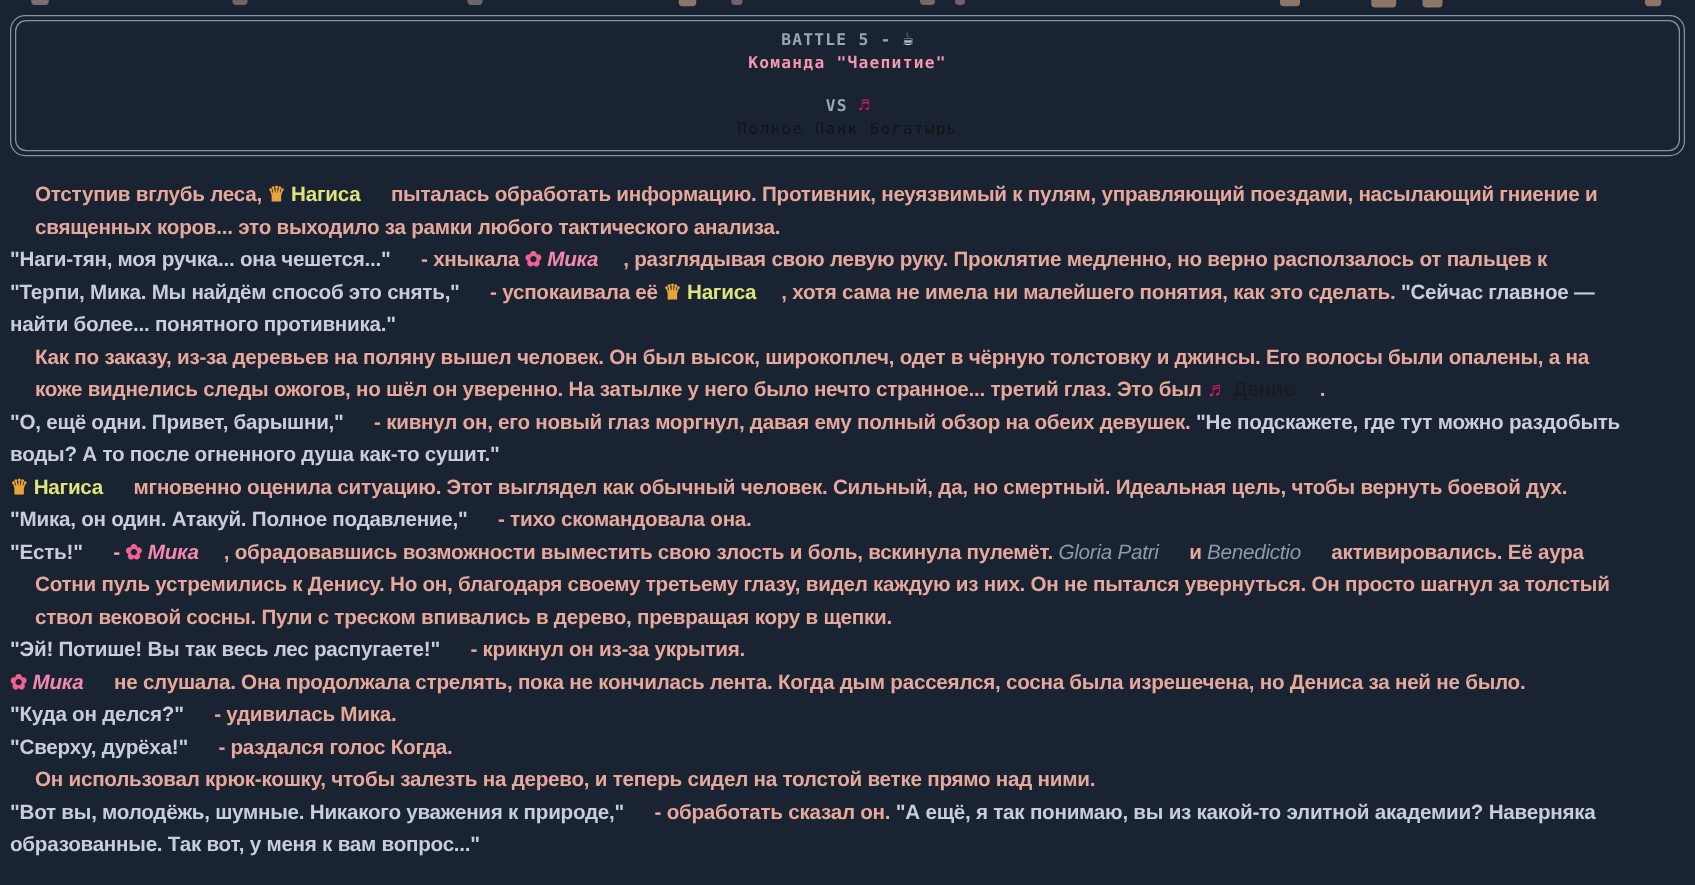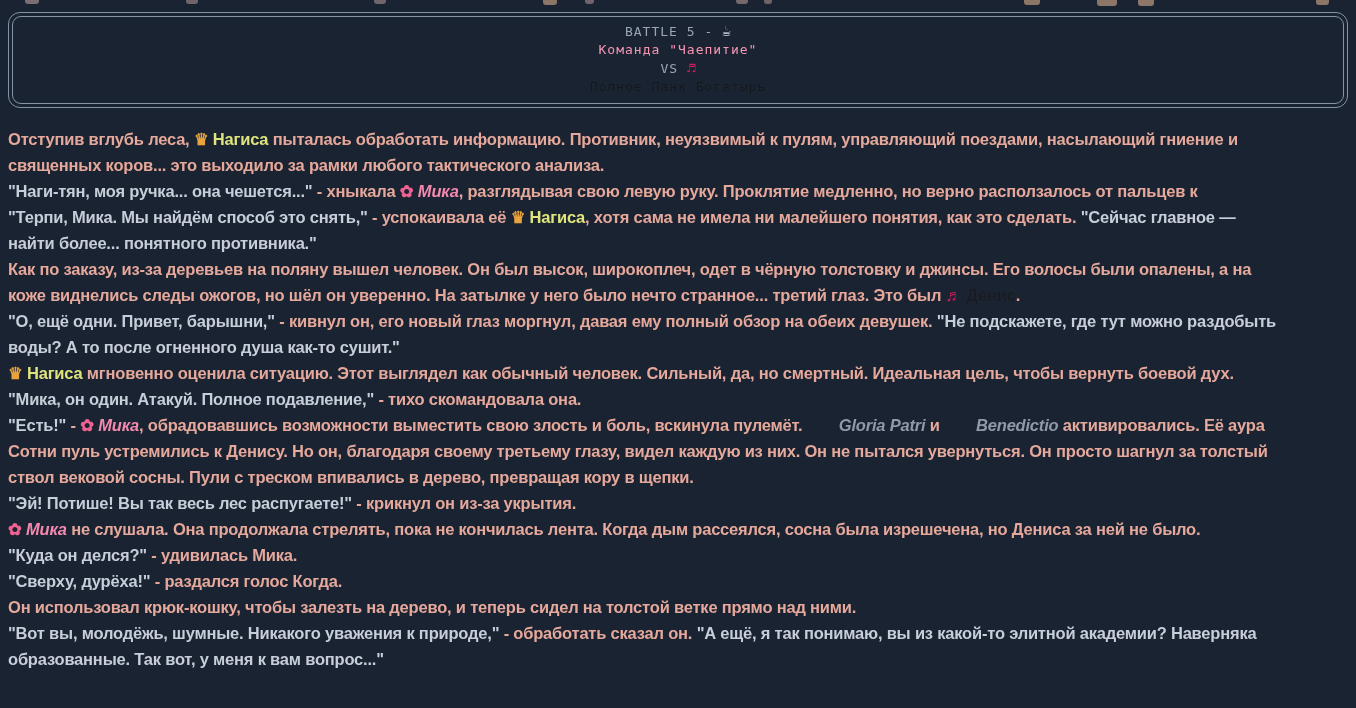--- a/index.html
+++ b/index.html
@@ -16,46 +16,46 @@
     border:1px solid var(--border,#8593a7);
     border-radius:12px;
     padding:3px;
   }
   .battle-inner{
     border:1px solid var(--border,#8593a7);
     border-radius:9px;
     padding:5px 0 7px 0;
     text-align:center;
     font-family:"DejaVu Sans Mono",monospace;
-    font-weight:400;
+    font-weight:700;
     font-size:13px;
     line-height:18px;
     letter-spacing:1px;
   }
   .hl-battle{color:var(--header_text,#9aa5b6);}
   .hl-team{color:var(--team_pink,#f795b4);}
-  .hl-vs{color:var(--header_text,#9aa5b6);}
+  .hl-vs{color:var(--header_text,#9aa5b6);margin-top:16px;}
   .hl-opponent{color:var(--opponent_dark,#13161c);text-shadow:0 0 1px rgba(255,255,255,0.08);}
   .icon-cup{color:var(--cup,#dfe6ee);font-size:15px;letter-spacing:0;}
   .icon-guitar-h{color:var(--guitar,#d81b60);font-size:14px;letter-spacing:0;}
   
   .story{
     margin-top:18px;
     padding:0 8px;
     font-size:16.5px;
     font-weight:700;
     letter-spacing:-0.2px;
   }
   .line{height:26px;line-height:26px;white-space:nowrap;overflow:hidden;}
-  .seg-n{color:var(--narration,#e5a89b);}
+  .seg-n{color:var(--narration,#e5a89b);margin-left:20px;}
   .seg-q{color:var(--quote,#c7ced9);}
   .seg-g{color:var(--nagisa,#dfe47c);}
   .seg-m{color:var(--mika,#f389ae);font-style:italic;}
   .seg-d{color:var(--denis,#181b21);text-shadow:0 0 1px rgba(255,255,255,0.07);}
-  .seg-s{color:var(--skill,#8f99a8);font-style:italic;font-weight:700;margin-left:32px;}
+  .seg-s{color:var(--skill,#8f99a8);font-style:italic;font-weight:400;}
   .seg-crown{color:var(--crown,#e8a33d);}
   .seg-flower{color:var(--flower,#f06292);}
   .seg-guitar{color:var(--guitar,#d81b60);}
 </style>
 </head>
 <body>
 
 <div id="top-remnants">
     <div class="top-blob" style="left: 25px; width: 14px; height: 4px; background: rgb(123, 110, 114);"></div>
     <div class="top-blob" style="left: 186px; width: 12px; height: 4px; background: rgb(111, 100, 104);"></div>

